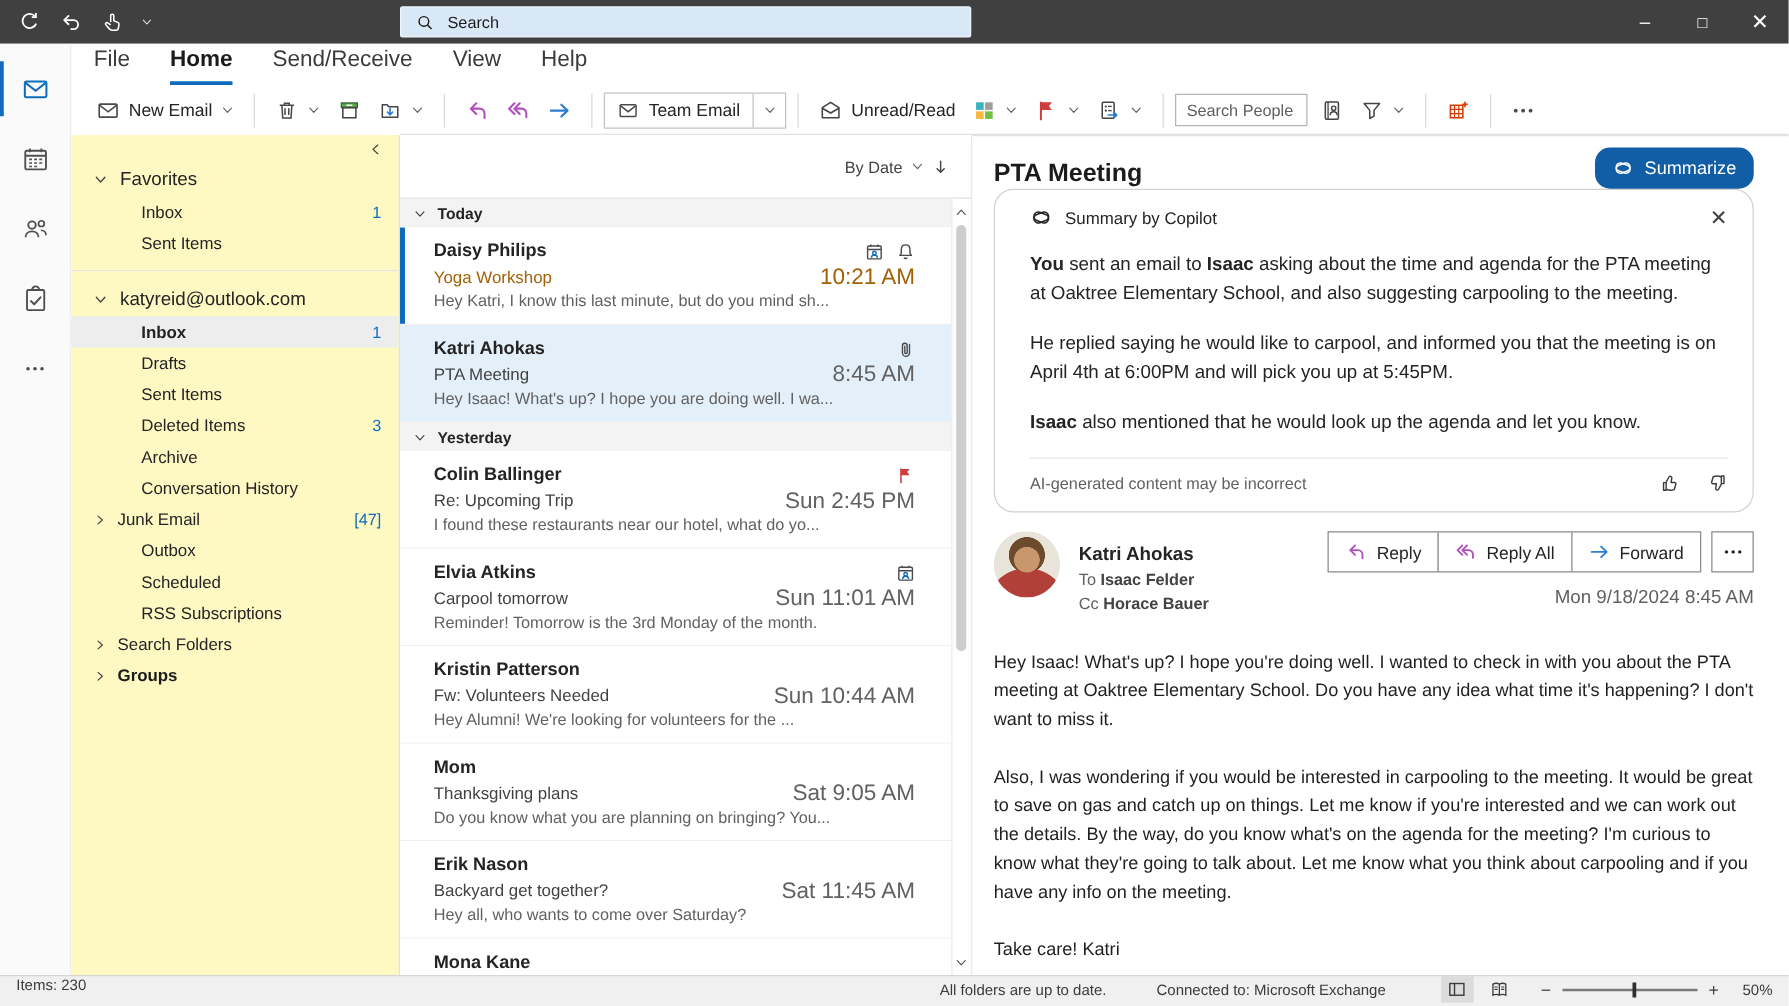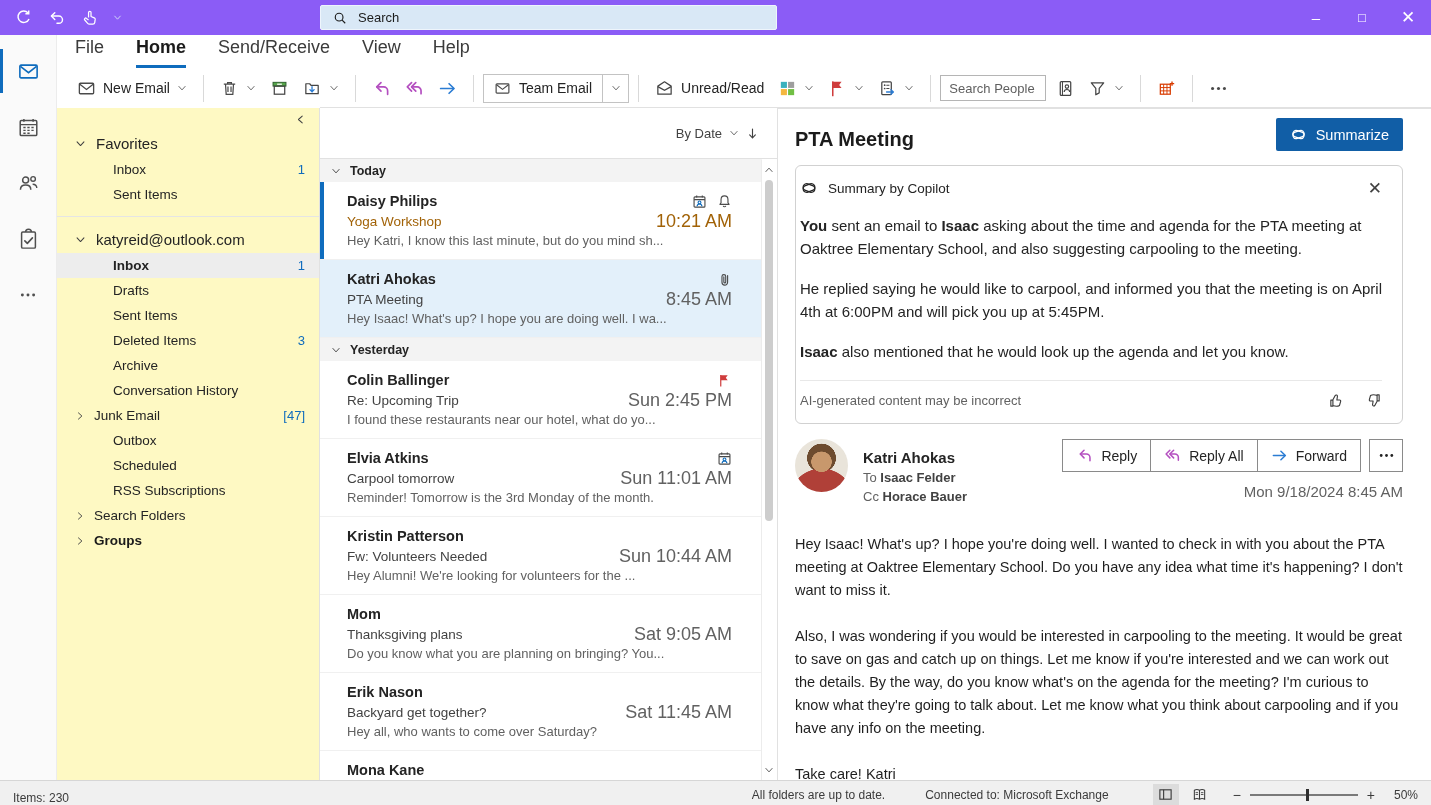--- a/index.html
+++ b/index.html
@@ -2,21 +2,21 @@
 <html><head>
 <meta charset="utf-8">
 <style>
   html,body{margin:0;padding:0}
   body{width:1431px;height:805px;position:relative;overflow:hidden;background:#fff;
        font-family:"Liberation Sans","DejaVu Sans",sans-serif;color:#242424;-webkit-font-smoothing:antialiased}
   svg{display:block}
   .r90{transform:rotate(90deg)}.r-90{transform:rotate(-90deg)}.r180{transform:rotate(180deg)}
 
   
-  .titlebar{position:absolute;top:0;left:0;right:0;height:35px;background:#8b5cf6;display:flex;align-items:center}
+  .titlebar{position:absolute;top:0;left:0;right:0;height:35px;background:#404040;display:flex;align-items:center}
   .tb-icons{display:flex;align-items:center;gap:14px;padding-left:14px}
   .tb-ic{width:19px;height:19px;color:#fff}
   .tb-chev{width:9px;height:9px;color:#dbe9f7}
   .tb-search{position:absolute;left:320px;top:5px;width:457px;height:25px;background:#d9e8f6;border:1px solid #eef5fc;
              border-radius:2px;display:flex;align-items:center;gap:9px;padding-left:12px;box-sizing:border-box}
   .tb-search input{border:none;background:transparent;outline:none;font:13px "Liberation Sans",sans-serif;color:#1b1b1b;width:380px}
   .tb-search input::placeholder{color:#1b1b1b;opacity:1}
   .win-controls{margin-left:auto;display:flex;height:35px}
   .win-btn{width:46px;height:35px;display:flex;align-items:center;justify-content:center;color:#fff;font-size:15px}
 
@@ -82,24 +82,24 @@
   .msg-subject{font-size:13.5px;color:#424242;line-height:19px;white-space:nowrap;overflow:hidden}
   .msg-time{font-size:18px;color:#616161;line-height:19px;text-align:center;padding-left:10px;white-space:nowrap}
   .msg-preview{grid-column:1 / span 2;font-size:13px;color:#616161;line-height:19px;white-space:nowrap;overflow:hidden}
   .msg.unread .msg-subject,.msg.unread .msg-time{color:#a16207}
   .mi{width:15px;height:15px}
   .s-flag{color:#cf3c3c}.s-bell,.s-clip,.s-calp{color:#4a4a4a}
 
   
   .reading{position:absolute;left:778px;right:0;top:108px;bottom:25px;background:#fff;border-top:1px solid #e1e1e1;box-sizing:border-box;padding:0 28px 0 17px;overflow:hidden}
   .rp-subject{font-size:20px;font-weight:bold;color:#1b1b1b;margin:19px 0 0 0}
-  .summarize-btn{position:absolute;top:9px;right:28px;height:33px;background:#115ea6;color:#fff;border:none;border-radius:2px;
+  .summarize-btn{position:absolute;top:9px;right:28px;height:33px;background:#115ea6;color:#fff;border:none;border-radius:12px;
                  display:flex;align-items:center;gap:9px;padding:0 14px;font:14.5px "Liberation Sans",sans-serif}
   .cop-ic{width:17px;height:17px;color:#fff}
-  .sum-card{margin-top:14px;border:1px solid #d1d1d1;border-radius:6px;padding:13px 20px 10px 4px}
+  .sum-card{margin-top:0;border:1px solid #d1d1d1;border-radius:16px;padding:13px 20px 10px 28px}
   .sum-head{display:flex;align-items:center;gap:10px}
   .sum-head .cop-ic{color:#242424;width:18px;height:18px}
   .sum-title{font-size:13.5px;color:#242424}
   .sum-close{margin-left:auto;font-size:17px;color:#424242;line-height:1}
   .sum-p{font-size:15px;line-height:23px;color:#242424;margin:17px 0}
   .sum-p .bold{font-weight:bold}
   .sum-foot{border-top:1px solid #e8e8e8;margin-top:14px;padding:11px 0 4px;display:flex;align-items:center}
   .sum-disc{font-size:13px;color:#616161}
   .thumbs{margin-left:auto;display:flex;gap:20px}
   .thumb-ic{width:17px;height:17px;color:#3b3b3b}
@@ -121,21 +121,21 @@
            font:14px "Liberation Sans",sans-serif;color:#242424;margin-left:-1px;box-sizing:border-box}
   .act-btn:first-child{margin-left:0}
   .act-more{margin-left:8px;width:34px;justify-content:center;padding:0}
   .act-ic{width:17px;height:17px}
   .mh-date{font-size:15px;color:#616161;margin-top:11px}
   .body-text{margin-top:27px;font-size:14.5px;line-height:23px;color:#1f1f1f;max-width:612px}
   .body-text p{margin:16px 0 23px 0}
 
   
   .statusbar{position:absolute;left:0;right:0;bottom:0;height:25px;background:#f0f0f0;border-top:1px solid #d6d6d6;
-             display:flex;align-items:flex-end;font-size:12px;color:#3b3b3b;box-sizing:border-box;padding:0 13px}
+             display:flex;align-items:flex-start;font-size:12px;color:#3b3b3b;box-sizing:border-box;padding:0 13px}
   .sb-right{margin-left:auto;display:flex;align-items:center;gap:0}
   .sb-text{margin-right:40px}
   .sb-btn{width:26px;height:21px;display:flex;align-items:center;justify-content:center;margin:0 4px}
   .sb-btn.active{background:#dcdcdc}
   .sb-ic{width:15px;height:15px;color:#3b3b3b}
   .zoom-wrap{display:flex;align-items:center;gap:9px;margin-left:16px}
   .zoom-sign{font-size:14px;color:#3b3b3b}
   .slider{width:108px;height:2px;background:#7a7a7a;position:relative}
   .slider-thumb{position:absolute;left:52%;top:-5px;width:3px;height:12px;background:#2f2f2f}
   .zoom-label{width:34px;text-align:right}

